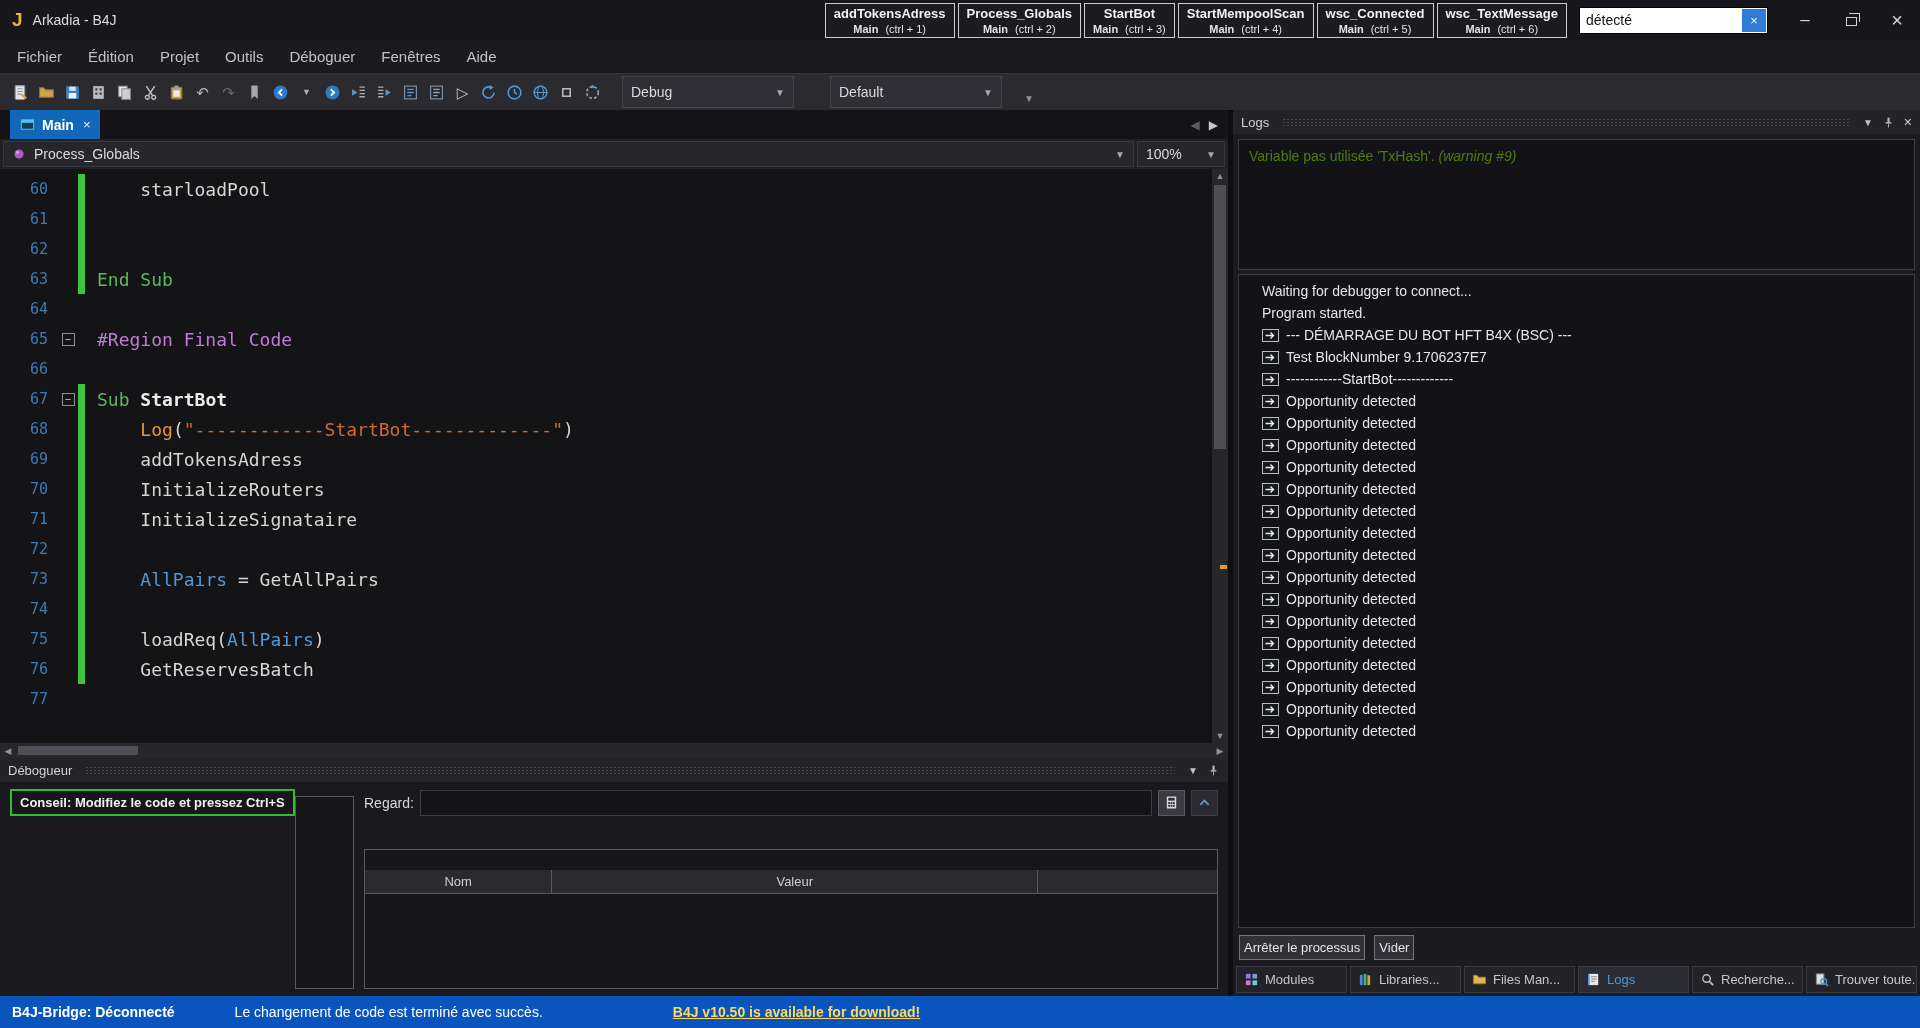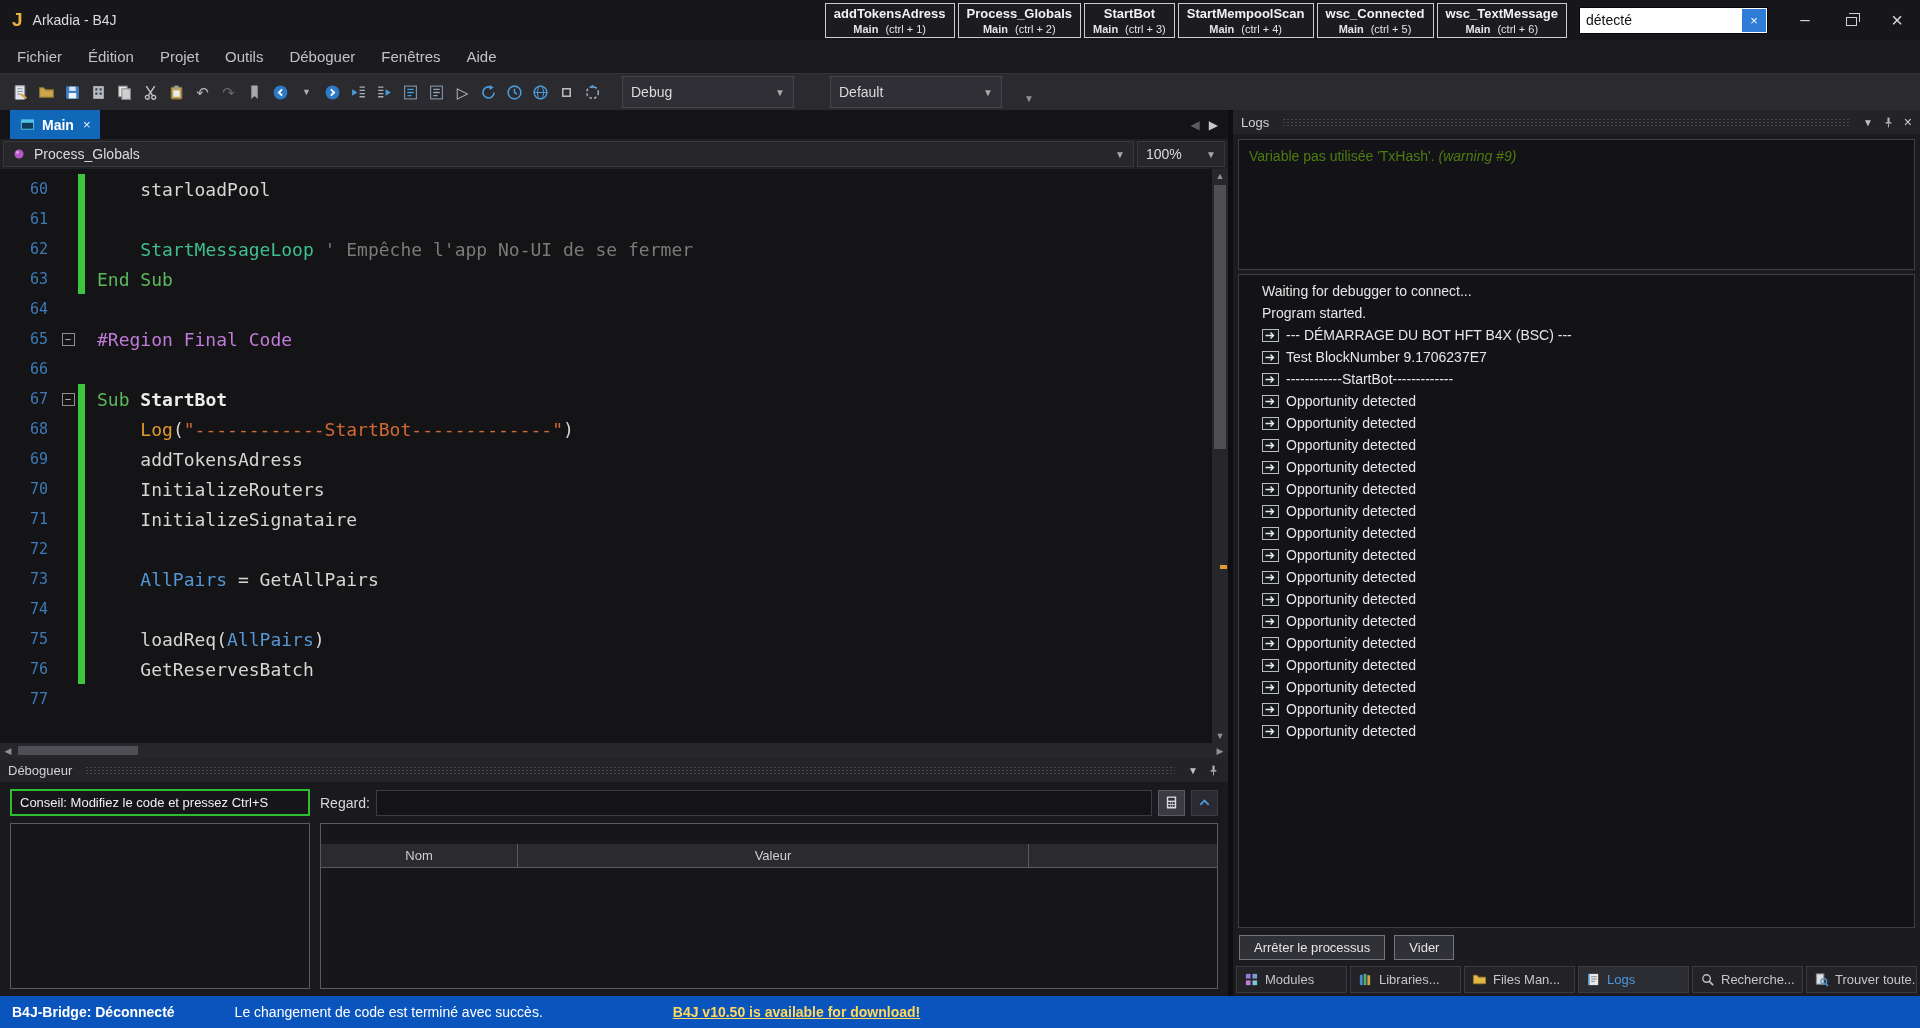--- a/index.html
+++ b/index.html
@@ -98,25 +98,25 @@
   .panel-header{height:24px;background:#232328;display:flex;align-items:center;padding:0 8px;gap:9px;flex:0 0 auto;}
   .panel-title{font-size:13px;color:#d2d2d2;white-space:nowrap;}
   .dots{flex:1;height:9px;background-image:radial-gradient(#46464c 1px,transparent 1.3px);
         background-size:4px 3px;margin:0 4px;}
   .ph-icon{color:#c0c0c0;font-size:10px;display:flex;align-items:center;}
   .ph-icon svg{width:13px;height:13px;}
   .ph-x{color:#d0d0d0;font-size:14px;}
 
   
   .dbg-body{height:214px;background:#1a1a1e;display:flex;gap:10px;padding:7px 10px;flex:0 0 auto;}
-  .dbg-left{width:300px;display:flex;flex-direction:column;flex:0 0 auto;}
+  .dbg-left{width:344px;display:flex;flex-direction:row;flex:0 0 auto;font-weight:bold;}
   .hintbox{border:2px solid #2fbe2f;height:27px;display:flex;align-items:center;padding:0 8px;
            font-size:13px;color:#f0f0f0;white-space:nowrap;background:#17171b;}
   .dbg-left-panel{flex:1;border:1px solid #5a5a5e;background:#17171a;margin-top:7px;}
-  .dbg-right{flex:1;display:flex;flex-direction:column;min-width:0;}
+  .dbg-right{flex:1;display:flex;flex-direction:column;min-width:0;gap:26px;}
   .watchrow{height:27px;display:flex;align-items:center;gap:6px;}
   .watch-label{font-size:14px;color:#d8d8d8;flex:0 0 auto;}
   .watch-input{flex:1;height:26px;background:#141418;border:1px solid #3c3c42;color:#e0e0e0;font-size:14px;
                padding:0 6px;outline:none;font-family:"Liberation Sans",sans-serif;min-width:0;}
   .sqbtn{width:27px;height:26px;display:flex;align-items:center;justify-content:center;border:1px solid #5a5a60;
          background:#3a3a40;flex:0 0 auto;}
   .sqbtn svg{width:15px;height:15px;}
   .sqbtn.chev{background:#2a2a30;border-color:#3c3c42;}
   .watchtable{flex:1;border:1px solid #5a5a5e;margin-top:7px;display:flex;flex-direction:column;background:#17171a;}
   .wt-header{height:24px;background:#2a2a2f;display:flex;border-bottom:1px solid #5a5a5e;flex:0 0 auto;margin-top:20px;}
@@ -126,21 +126,21 @@
   .wt-body{flex:1;}
 
   
   .logs-warning{margin:5px 5px 4px 5px;height:131px;border:1px solid #3e3e44;background:#131317;
                 padding:8px 10px;font-size:14px;color:#4d7c0f;flex:0 0 auto;}
   .logs-warning .ital{font-style:italic;}
   .logbox{flex:1;margin:0 5px;border:1px solid #3e3e44;background:#131317;padding:5px 23px;overflow:hidden;}
   .logline{height:22px;display:flex;align-items:center;gap:7px;font-size:14px;color:#e6e6e6;white-space:nowrap;}
   .logline .licon{width:17px;height:13px;flex:0 0 auto;display:flex;}
   .logs-buttons{height:38px;display:flex;align-items:center;padding:0 6px;gap:9px;flex:0 0 auto;}
-  .lbtn{background:#303037;border:1px solid #74747a;color:#e6e6e6;font-size:13px;padding:4px 14px;
+  .lbtn{background:#303037;border:1px solid #74747a;color:#e6e6e6;font-size:13px;padding:4px 4px;
         font-family:"Liberation Sans",sans-serif;white-space:nowrap;}
   .bottom-tabs{height:30px;display:flex;gap:3px;padding:0 3px 3px 3px;flex:0 0 auto;}
   .btab{flex:1;display:flex;align-items:center;gap:6px;padding:0 7px;background:#222227;border:1px solid #3a3a40;
         font-size:13px;color:#c6c6c6;white-space:nowrap;overflow:hidden;min-width:0;}
   .btab.active{background:#2c2c33;color:#4a9ae0;}
   .btab svg{width:15px;height:15px;flex:0 0 auto;}
 
   
   .statusbar{height:32px;background:#0a55bd;display:flex;align-items:center;font-size:14px;color:#fff;flex:0 0 auto;}
   .sb-bridge{margin-left:12px;font-weight:bold;white-space:nowrap;}
@@ -395,21 +395,20 @@
             <div class="cl">
     <span class="ln">61</span>
     <span class="fold"></span>
     <span class="chg on"></span>
     <span class="ct"></span>
   </div>
             <div class="cl">
     <span class="ln">62</span>
     <span class="fold"></span>
     <span class="chg on"></span>
-    <span class="ct"><span class="tk-d">    </span><span class="tk-m">StartMessageLoop</span><span class="tk-d"> </span><span class="tk-c">' Empêche l'app No-UI de se fermer</span></span>
   </div>
             <div class="cl">
     <span class="ln">63</span>
     <span class="fold"></span>
     <span class="chg on"></span>
     <span class="ct"><span class="tk-k">End Sub</span></span>
   </div>
             <div class="cl">
     <span class="ln">64</span>
     <span class="fold"></span>

